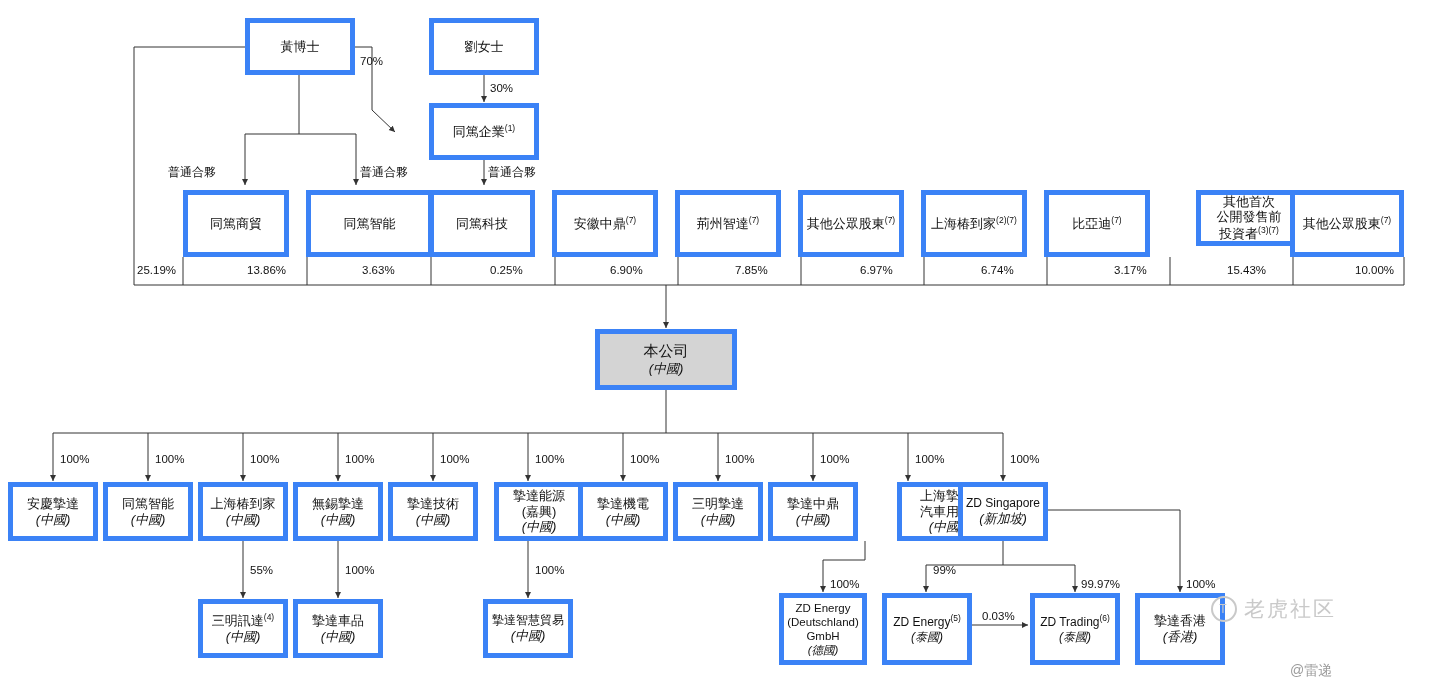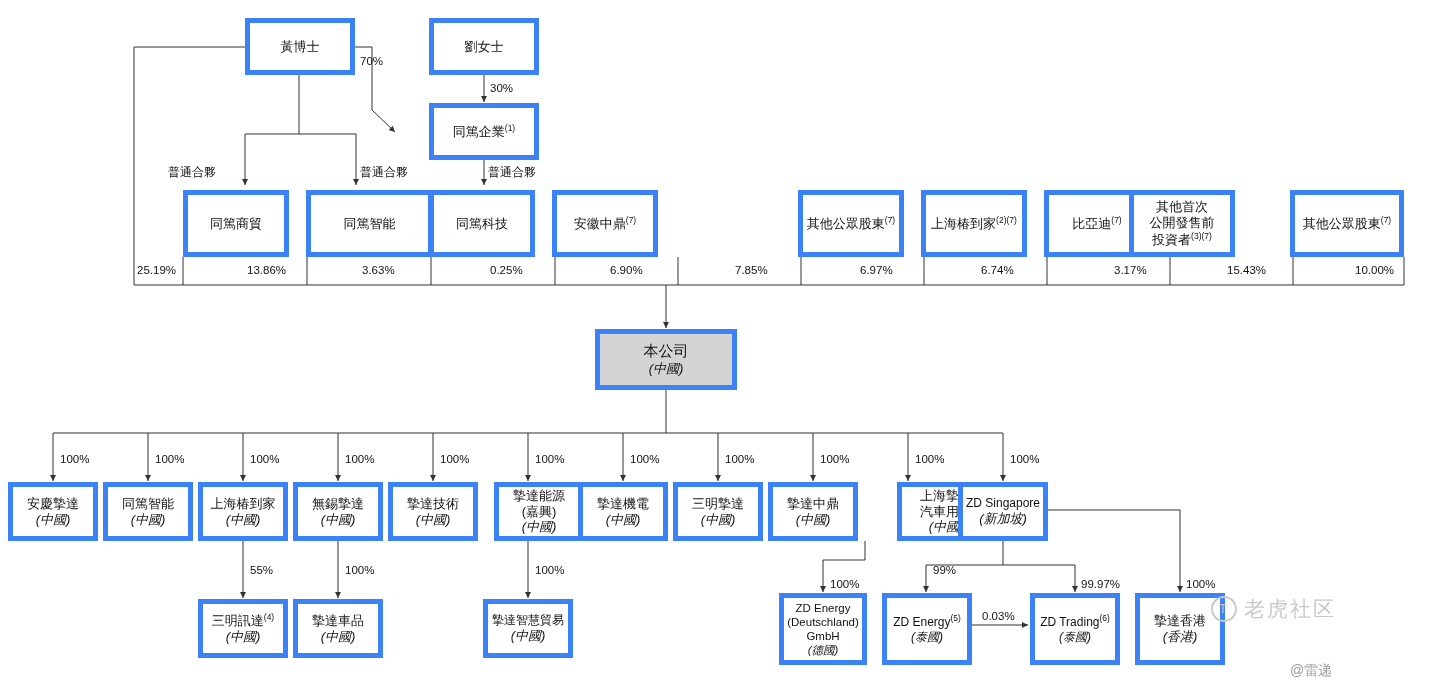--- a/index.html
+++ b/index.html
@@ -153,30 +153,33 @@
   </div>
   <div class="box" style="left:306px;top:190px;width:127px;height:67px;">
     <span>同篤智能</span>
   </div>
   <div class="box" style="left:429px;top:190px;width:106px;height:67px;">
     <span>同篤科技</span>
   </div>
   <div class="box" style="left:552px;top:190px;width:106px;height:67px;">
     <span><span>安徽中鼎</span><span class="sup">(7)</span></span>
   </div>
+  <div class="box" style="left:675px;top:190px;width:106px;height:67px;">
+    <span><span>荊州智達</span><span class="sup">(7)</span></span>
+  </div>
   <div class="box" style="left:798px;top:190px;width:106px;height:67px;">
     <span><span>其他公眾股東</span><span class="sup">(7)</span></span>
   </div>
   <div class="box" style="left:921px;top:190px;width:106px;height:67px;">
     <span><span>上海椿到家</span><span class="sup">(2)(7)</span></span>
   </div>
   <div class="box" style="left:1044px;top:190px;width:106px;height:67px;">
     <span><span>比亞迪</span><span class="sup">(7)</span></span>
   </div>
-  <div class="box" style="left:1129px;top:190px;width:106px;height:67px;">
+  <div class="box" style="left:1196px;top:190px;width:106px;height:56px;">
     <span>其他首次</span>
     <span>公開發售前</span>
     <span><span>投資者</span><span class="sup">(3)(7)</span></span>
   </div>
   <div class="box" style="left:1290px;top:190px;width:114px;height:67px;">
     <span><span>其他公眾股東</span><span class="sup">(7)</span></span>
   </div>
 
   <div class="lbl" style="left:137px;top:264px;">25.19%</div>
   <div class="lbl" style="left:247px;top:264px;">13.86%</div>

